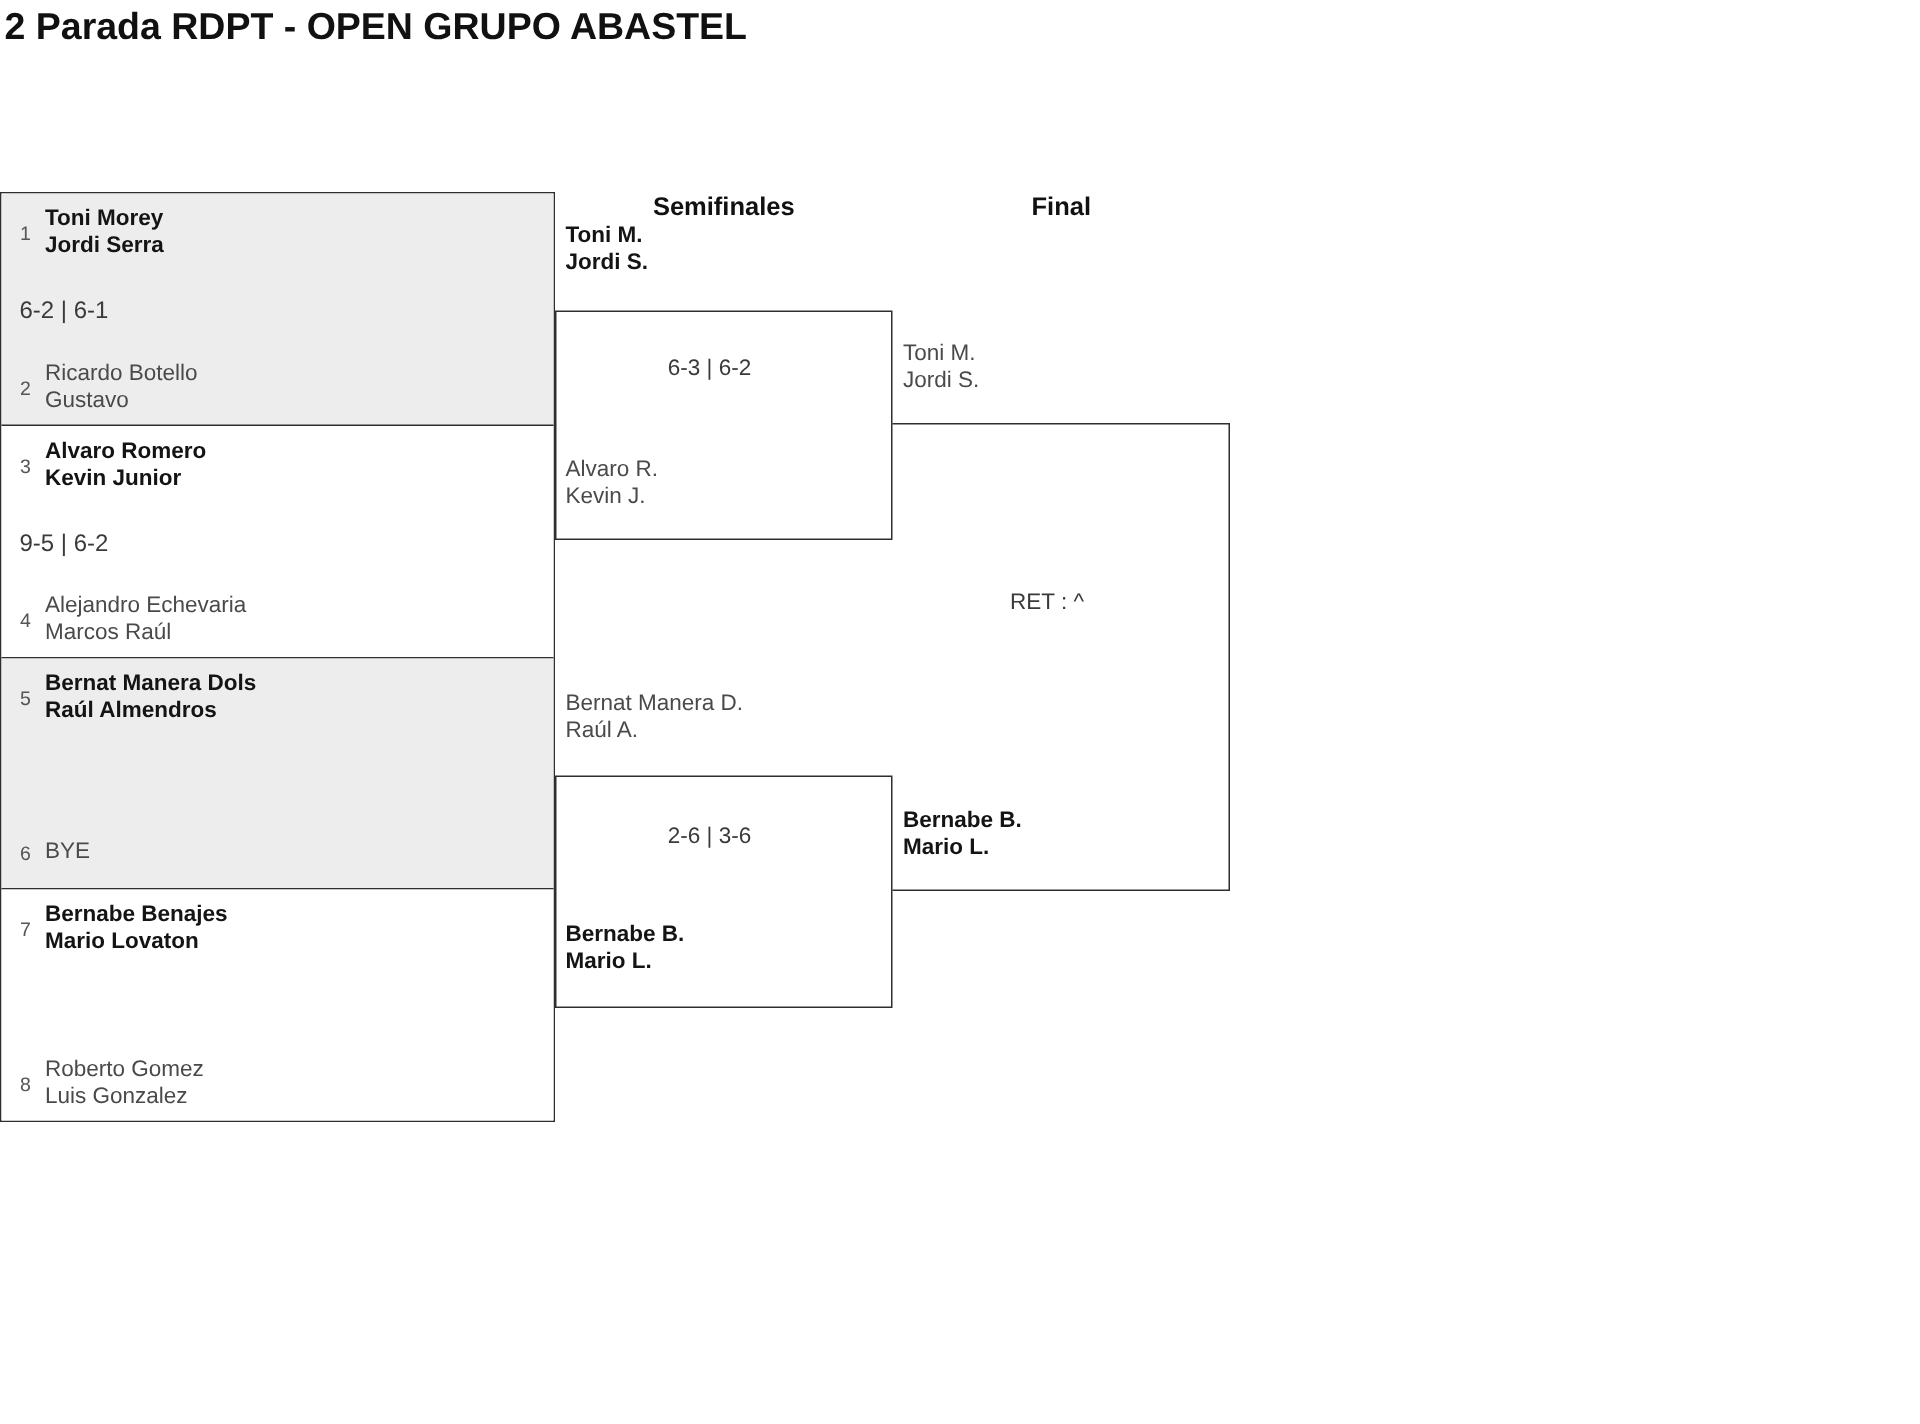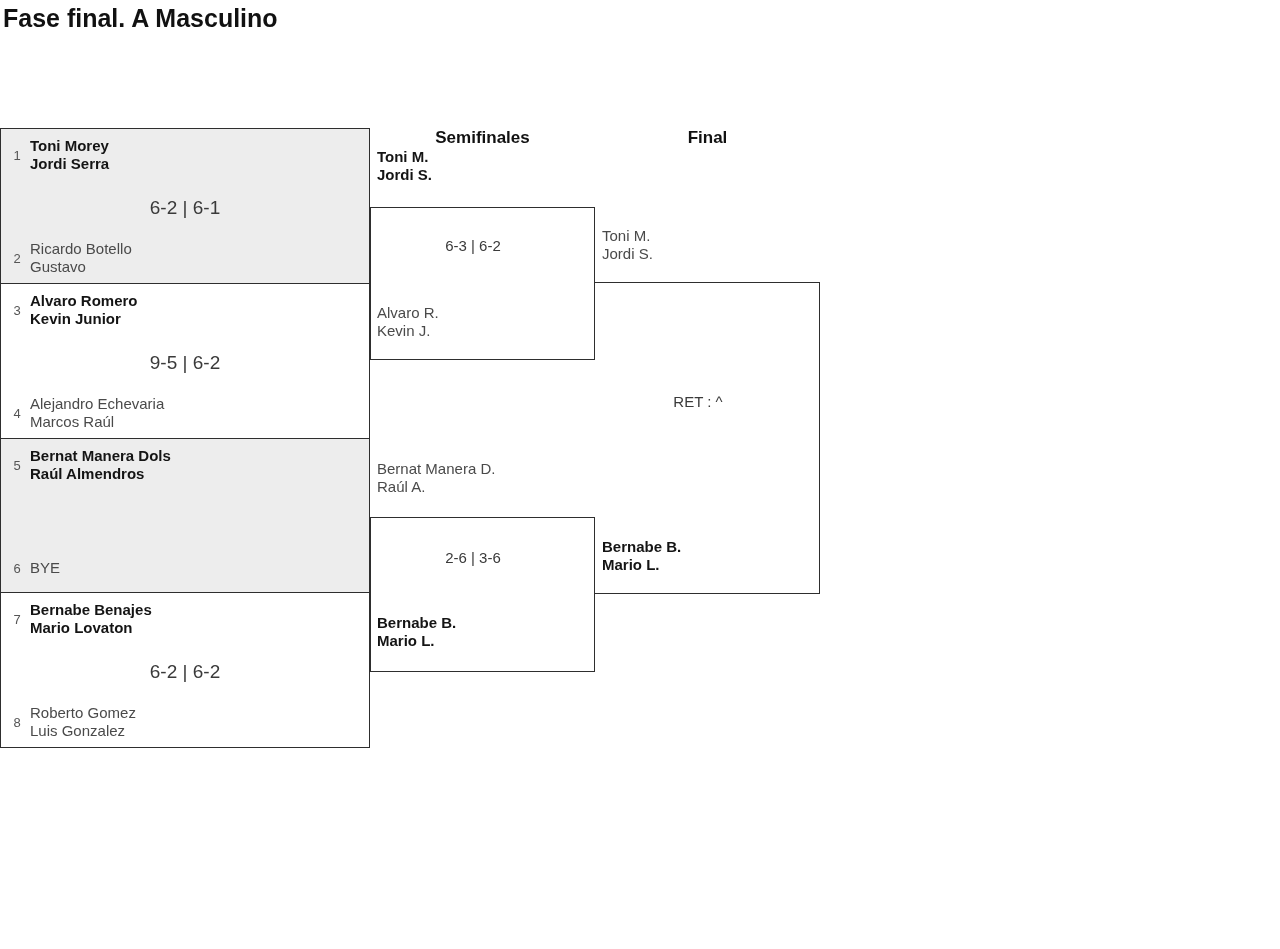--- a/index.html
+++ b/index.html
@@ -35,21 +35,21 @@
   .bg-alt{background:var(--fill-alt);}
   .bg-plain{background:#fff;}
 
   .team{position:absolute;left:8px;display:flex;align-items:center;min-height:36px;}
   .team.pos1{top:8px;}
   .team.pos2{top:111px;}
   .seed{width:16px;margin-right:5px;text-align:center;font-size:13px;color:var(--text-seed);}
   .names{font-size:15px;line-height:18px;color:var(--text-muted);}
   .names.winner{color:var(--text-strong);font-weight:700;}
 
-  .score{position:absolute;left:0;top:70px;width:100%;text-align:center;font-size:19px;
+  .score{position:absolute;left:12px;top:70px;width:100%;text-align:left;font-size:16px;
          line-height:18px;color:var(--text-score);}
 
   
   .sf-box{position:absolute;left:370px;width:225px;border:1px solid var(--line);background:transparent;}
   .sf1{top:207px;height:153px;}
   .sf2{top:517px;height:155px;}
   .final-box{position:absolute;left:595px;top:282px;width:225px;height:312px;
              border:1px solid var(--line);border-left:none;background:transparent;}
 
   .adv{position:absolute;font-size:15px;line-height:18px;color:var(--text-muted);}
@@ -77,21 +77,21 @@
   .dot-green-sm{left:36px;top:48px;width:11px;height:11px;background:var(--brand-green);}
   .logo-word{position:absolute;left:58px;top:6px;font-size:47px;font-weight:700;
              letter-spacing:-1.5px;color:var(--brand-green);}
 </style>
 </head>
 <body>
 
 <div class="page">
 
   <div class="title">
-    <div>Fase final. A Masculino</div>
+    <div>2 Parada RDPT - OPEN GRUPO ABASTEL</div>
   </div>
 
 
   <div class="round-header rh-qf">Cuartos de final</div>
   <div class="round-header rh-sf">Semifinales</div>
   <div class="round-header rh-f">Final</div>
 
   <div class="qf-col">
 
     <div class="qf-match qf-h156 bg-alt">
@@ -148,21 +148,20 @@
     </div>
 
     <div class="qf-match qf-h155 bg-plain">
       <div class="team pos1">
         <span class="seed">7</span>
         <span class="names winner">
           <div>Bernabe Benajes</div>
           <div>Mario Lovaton</div>
         </span>
       </div>
-      <div class="score">6-2 | 6-2</div>
       <div class="team pos2">
         <span class="seed">8</span>
         <span class="names">
           <div>Roberto Gomez</div>
           <div>Luis Gonzalez</div>
         </span>
       </div>
     </div>
   </div>
 

